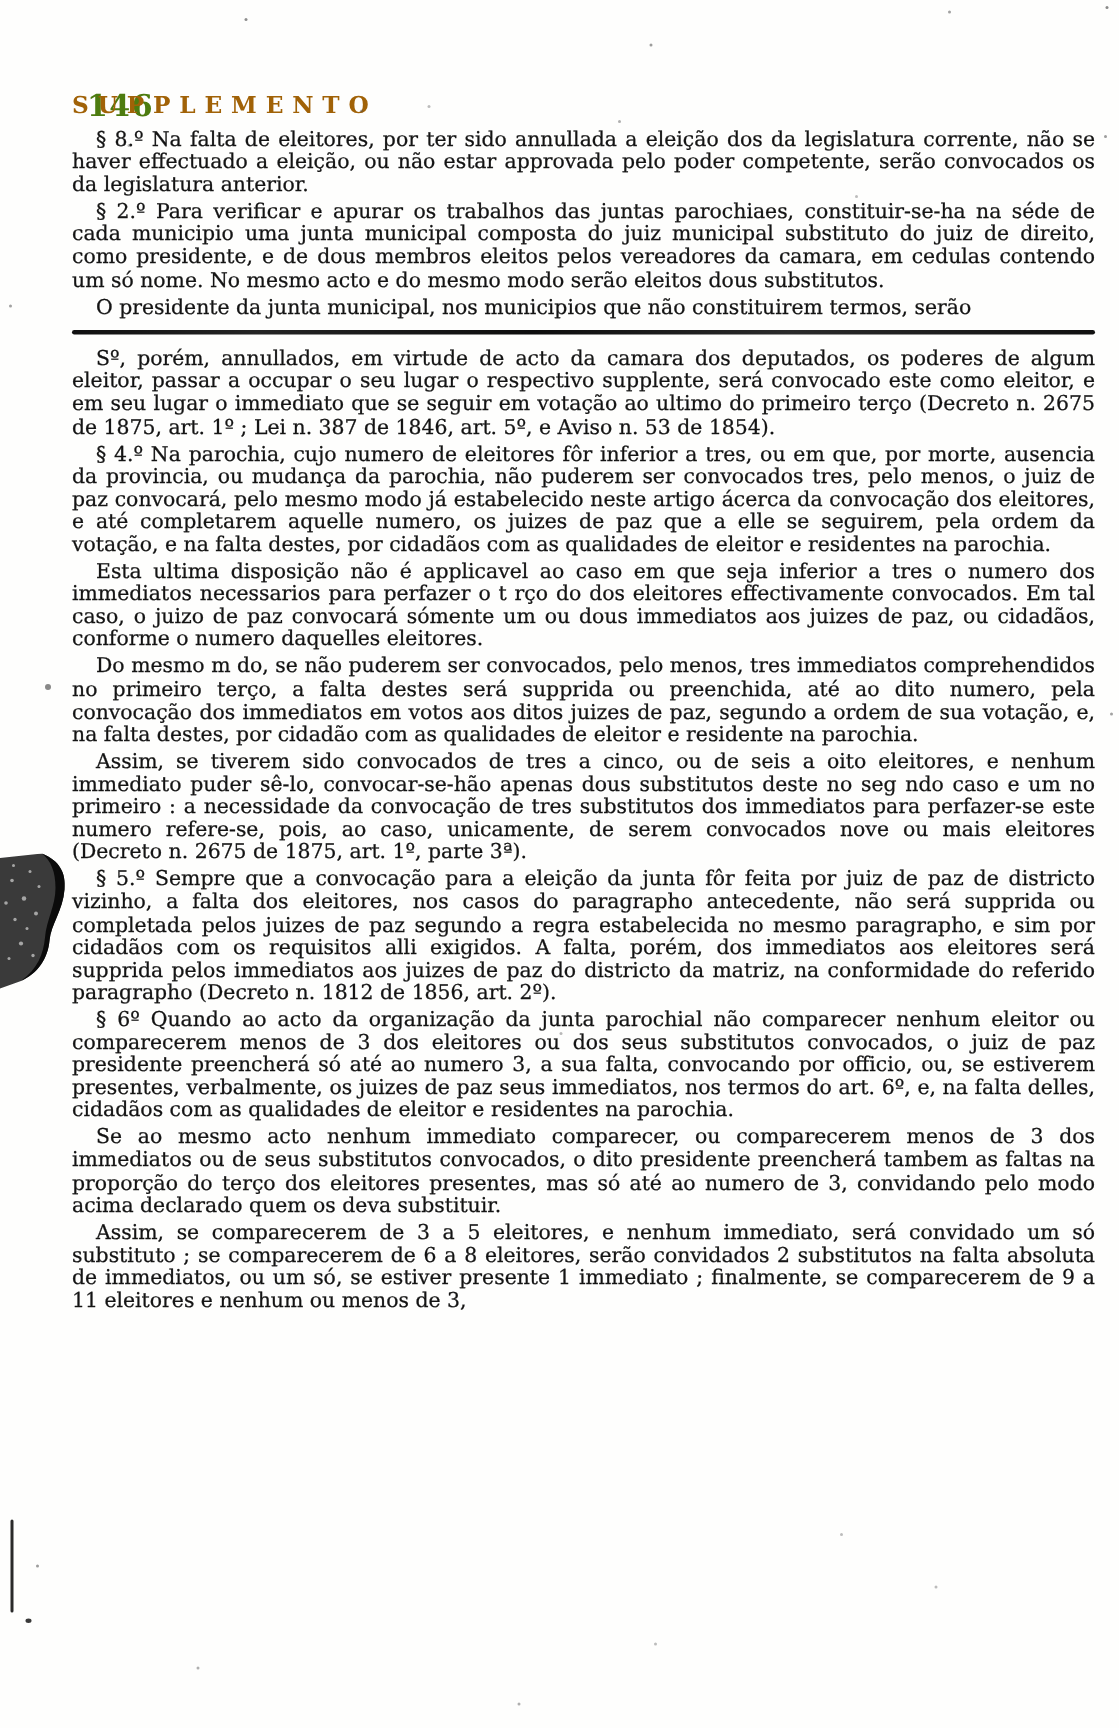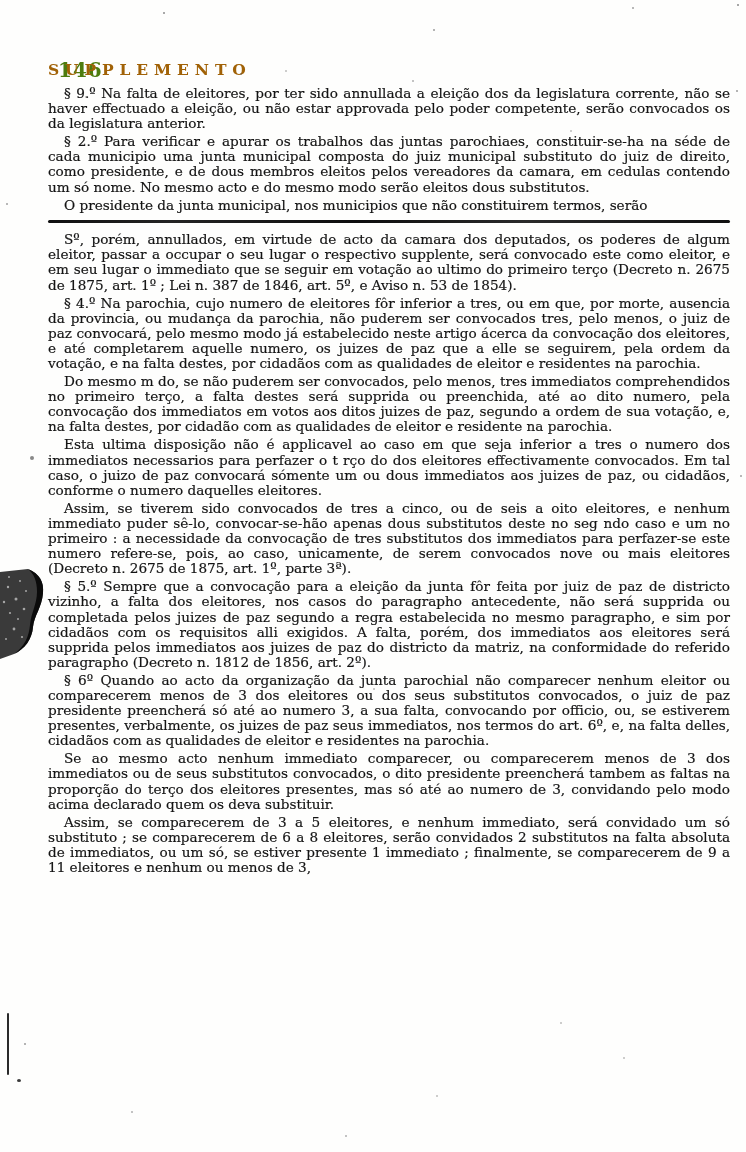--- a/index.html
+++ b/index.html
@@ -129,30 +129,30 @@
 <body>
 
 <div class="page">
 
   <div class="header-row">
     <span class="page-number">146</span>
     <span class="page-title">SUPPLEMENTO</span>
   </div>
 
   <div class="body-text">
-    <p class="para">§ 9.º Na falta de eleitores, por ter sido annullada a eleição dos da legislatura corrente, não se haver effectuado a eleição, ou não estar approvada pelo poder competente, serão convocados os da legislatura anterior.</p>
+    <p class="para">§ 8.º Na falta de eleitores, por ter sido annullada a eleição dos da legislatura corrente, não se haver effectuado a eleição, ou não estar approvada pelo poder competente, serão convocados os da legislatura anterior.</p>
     <p class="para">§ 2.º Para verificar e apurar os trabalhos das juntas parochiaes, constituir-se-ha na séde de cada municipio uma junta municipal composta do juiz municipal substituto do juiz de direito, como presidente, e de dous membros eleitos pelos vereadores da camara, em cedulas contendo um só nome. No mesmo acto e do mesmo modo serão eleitos dous substitutos.</p>
     <p class="para">O presidente da junta municipal, nos municipios que não constituirem termos, serão</p>
 
     <div class="section-rule"></div>
 
     <p class="para">Sº, porém, annullados, em virtude de acto da camara dos deputados, os poderes de algum eleitor, passar a occupar o seu lugar o respectivo supplente, será convocado este como eleitor, e em seu lugar o immediato que se seguir em votação ao ultimo do primeiro terço (Decreto n. 2675 de 1875, art. 1º ; Lei n. 387 de 1846, art. 5º, e Aviso n. 53 de 1854).</p>
     <p class="para">§ 4.º Na parochia, cujo numero de eleitores fôr inferior a tres, ou em que, por morte, ausencia da provincia, ou mudança da parochia, não puderem ser convocados tres, pelo menos, o juiz de paz convocará, pelo mesmo modo já estabelecido neste artigo ácerca da convocação dos eleitores, e até completarem aquelle numero, os juizes de paz que a elle se seguirem, pela ordem da votação, e na falta destes, por cidadãos com as qualidades de eleitor e residentes na parochia.</p>
+    <p class="para">Esta ultima disposição não é applicavel ao caso em que seja inferior a tres o numero dos immediatos necessarios para perfazer o t rço do dos eleitores effectivamente convocados. Em tal caso, o juizo de paz convocará sómente um ou dous immediatos aos juizes de paz, ou cidadãos, conforme o numero daquelles eleitores.</p>
     <p class="para">Do mesmo m do, se não puderem ser convocados, pelo menos, tres immediatos comprehendidos no primeiro terço, a falta destes será supprida ou preenchida, até ao dito numero, pela convocação dos immediatos em votos aos ditos juizes de paz, segundo a ordem de sua votação, e, na falta destes, por cidadão com as qualidades de eleitor e residente na parochia.</p>
-    <p class="para">Esta ultima disposição não é applicavel ao caso em que seja inferior a tres o numero dos immediatos necessarios para perfazer o t rço do dos eleitores effectivamente convocados. Em tal caso, o juizo de paz convocará sómente um ou dous immediatos aos juizes de paz, ou cidadãos, conforme o numero daquelles eleitores.</p>
     <p class="para">Assim, se tiverem sido convocados de tres a cinco, ou de seis a oito eleitores, e nenhum immediato puder sê-lo, convocar-se-hão apenas dous substitutos deste no seg ndo caso e um no primeiro : a necessidade da convocação de tres substitutos dos immediatos para perfazer-se este numero refere-se, pois, ao caso, unicamente, de serem convocados nove ou mais eleitores (Decreto n. 2675 de 1875, art. 1º, parte 3ª).</p>
     <p class="para">§ 5.º Sempre que a convocação para a eleição da junta fôr feita por juiz de paz de districto vizinho, a falta dos eleitores, nos casos do paragrapho antecedente, não será supprida ou completada pelos juizes de paz segundo a regra estabelecida no mesmo paragrapho, e sim por cidadãos com os requisitos alli exigidos. A falta, porém, dos immediatos aos eleitores será supprida pelos immediatos aos juizes de paz do districto da matriz, na conformidade do referido paragrapho (Decreto n. 1812 de 1856, art. 2º).</p>
     <p class="para">§ 6º Quando ao acto da organização da junta parochial não comparecer nenhum eleitor ou comparecerem menos de 3 dos eleitores ou dos seus substitutos convocados, o juiz de paz presidente preencherá só até ao numero 3, a sua falta, convocando por officio, ou, se estiverem presentes, verbalmente, os juizes de paz seus immediatos, nos termos do art. 6º, e, na falta delles, cidadãos com as qualidades de eleitor e residentes na parochia.</p>
     <p class="para">Se ao mesmo acto nenhum immediato comparecer, ou comparecerem menos de 3 dos immediatos ou de seus substitutos convocados, o dito presidente preencherá tambem as faltas na proporção do terço dos eleitores presentes, mas só até ao numero de 3, convidando pelo modo acima declarado quem os deva substituir.</p>
     <p class="para">Assim, se comparecerem de 3 a 5 eleitores, e nenhum immediato, será convidado um só substituto ; se comparecerem de 6 a 8 eleitores, serão convidados 2 substitutos na falta absoluta de immediatos, ou um só, se estiver presente 1 immediato ; finalmente, se comparecerem de 9 a 11 eleitores e nenhum ou menos de 3,</p>
   </div>
 
   <svg class="ink-blot" viewBox="0 0 55 96" xmlns="http://www.w3.org/2000/svg">
     <path d="M0,3 L28,0 C40,5 44,13 43,24 C42,38 34,47 33,58 C32,70 25,80 14,85 L0,90 Z" fill="#3a3a3a"></path>
     <path d="M28,0 C40,5 44,13 43,24 C42,38 34,47 33,58 C32,70 25,80 14,85 C25,77 29,67 30,56 C31,44 37,35 37,23 C37,12 34,5 28,0 Z" fill="#0b0b0b"></path>

